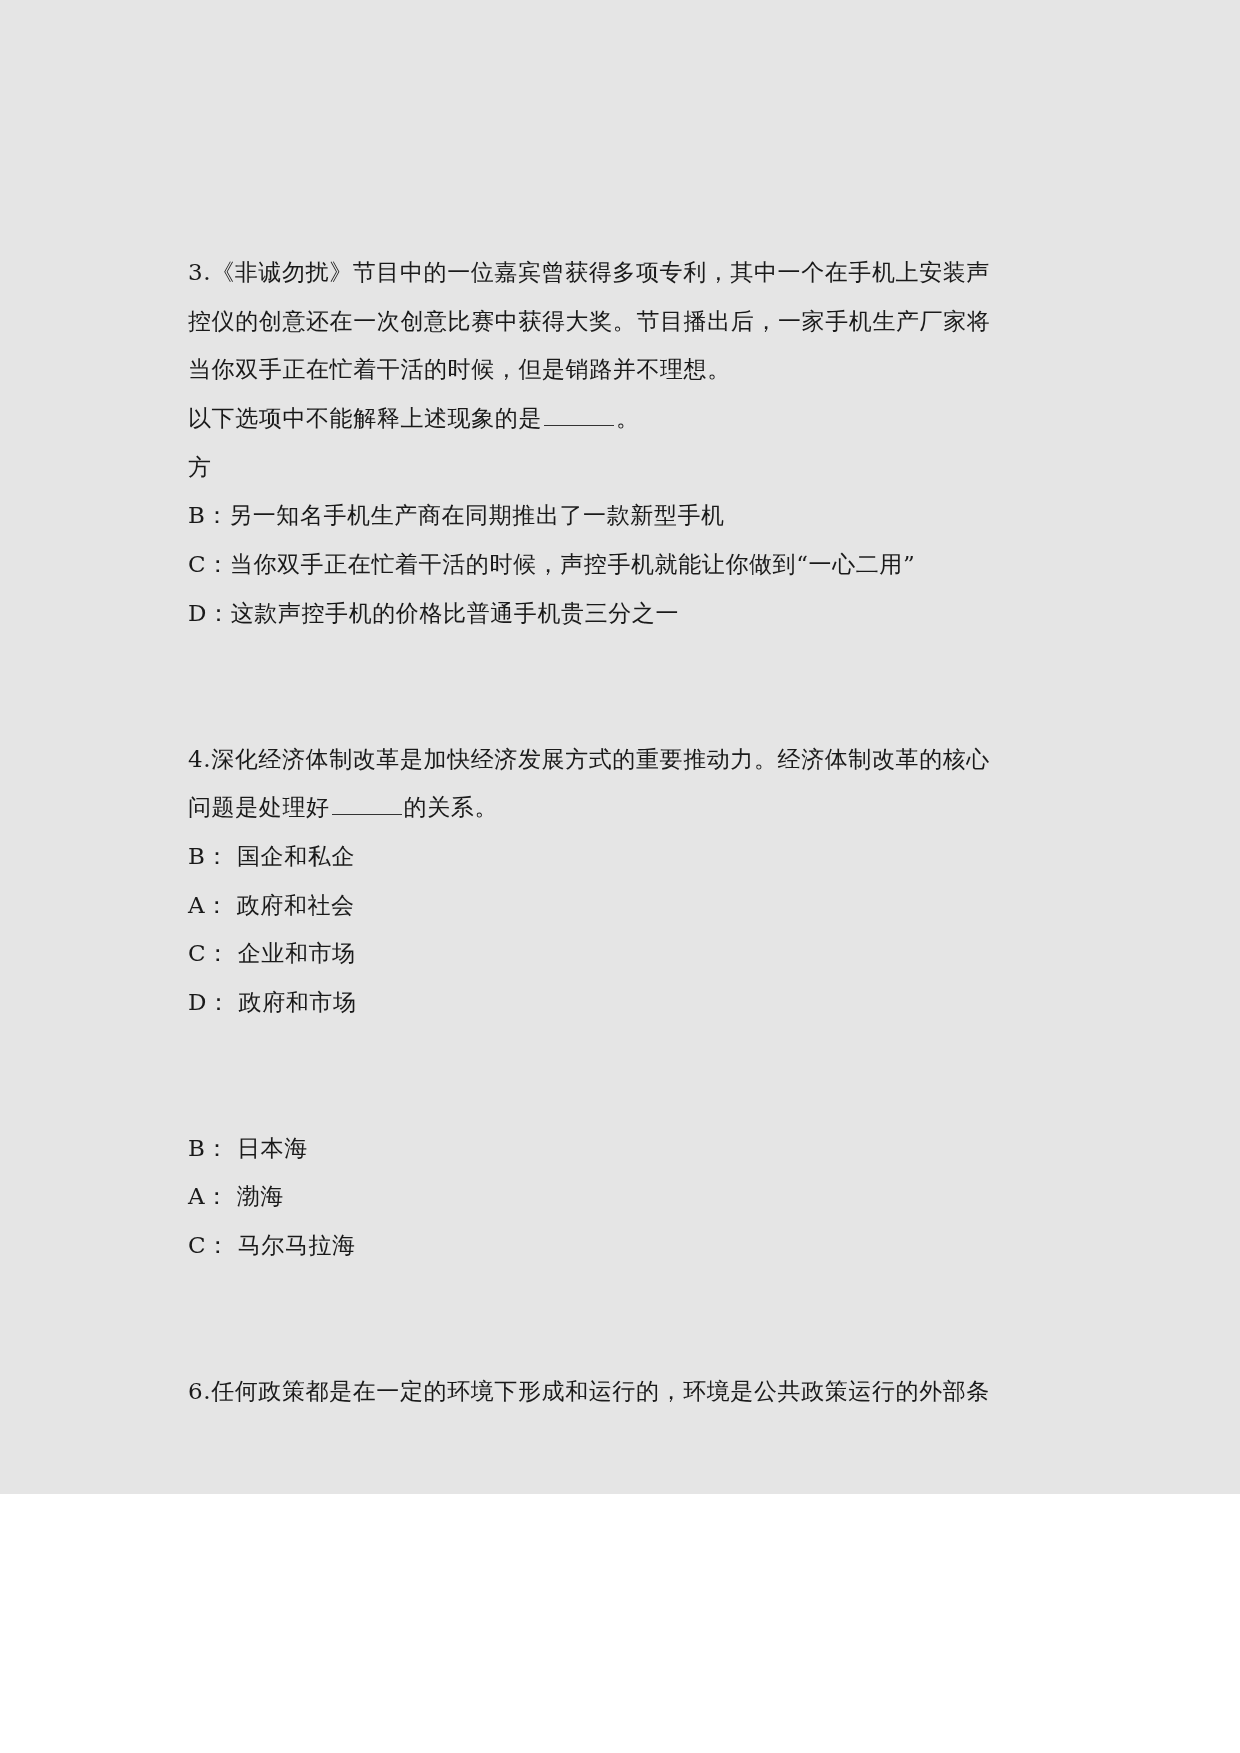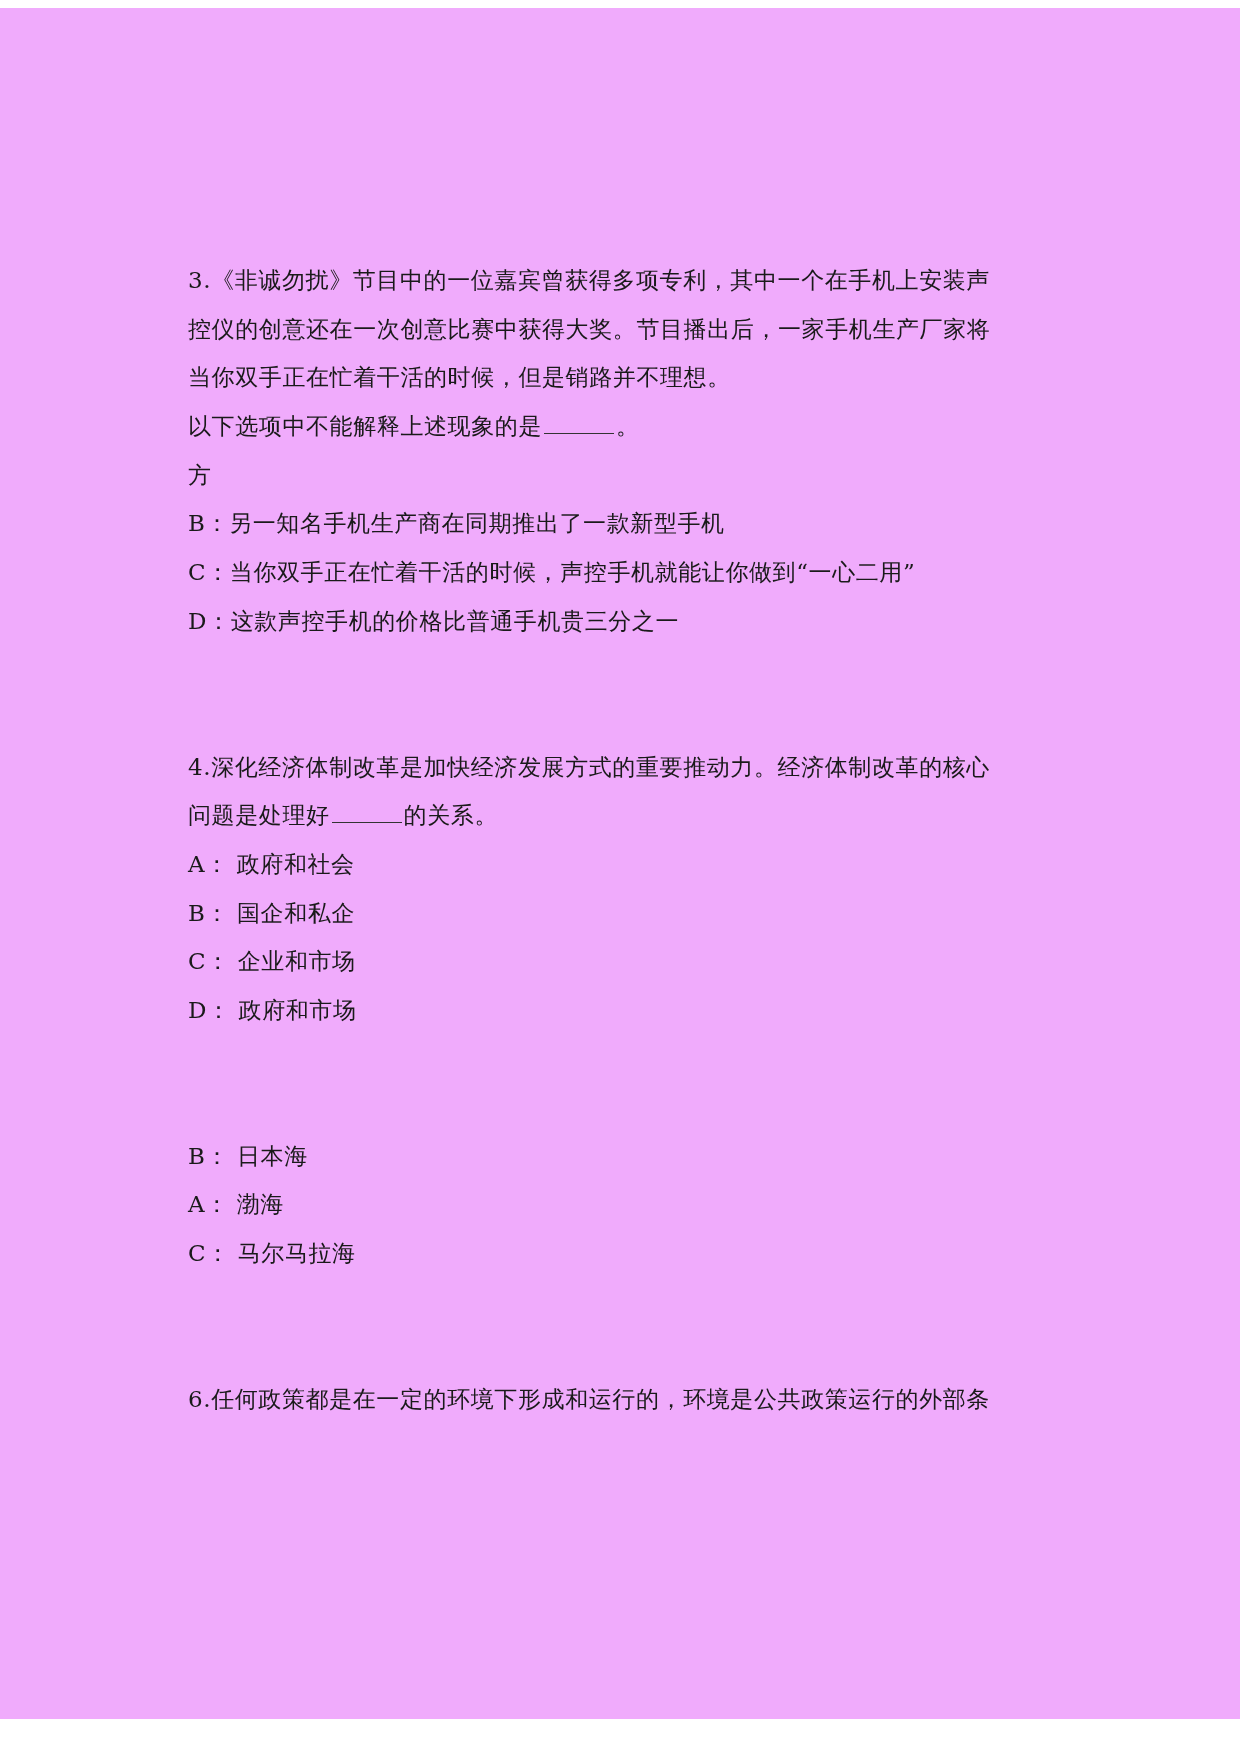--- a/index.html
+++ b/index.html
@@ -11,24 +11,24 @@
       width: 1240px;
       height: 1753px;
       position: relative;
       overflow: hidden;
       font-family: "DejaVu Serif", "Liberation Serif", serif;
       color: #1a1a1a;
     }
     .page {
       position: absolute;
       left: 0;
-      top: 8px;
+      top: 0;
       width: 1240px;
-      height: 1711px;
-      background: #f0abfc;
+      height: 1494px;
+      background: #e5e5e5;
     }
     .content {
       position: absolute;
       left: 188px;
       top: 248px;
       width: 860px;
     }
     .question {
       margin: 0;
     }
@@ -67,22 +67,22 @@
       <p class="line">B：另一知名手机生产商在同期推出了一款新型手机</p>
       <p class="line">C：当你双手正在忙着干活的时候，声控手机就能让你做到“一心二用”</p>
       <p class="line">D：这款声控手机的价格比普通手机贵三分之一</p>
     </div>
 
     <div class="gap"></div>
 
     <div class="question">
       <p class="line">4.深化经济体制改革是加快经济发展方式的重要推动力。经济体制改革的核心</p>
       <p class="line"><span>问题是处理好</span><span class="blank"></span><span>的关系。</span></p>
+      <p class="line">B： 国企和私企</p>
       <p class="line">A： 政府和社会</p>
-      <p class="line">B： 国企和私企</p>
       <p class="line">C： 企业和市场</p>
       <p class="line">D： 政府和市场</p>
     </div>
 
     <div class="gap"></div>
 
     <div class="question">
       <p class="line">B： 日本海</p>
       <p class="line">A： 渤海</p>
       <p class="line">C： 马尔马拉海</p>

